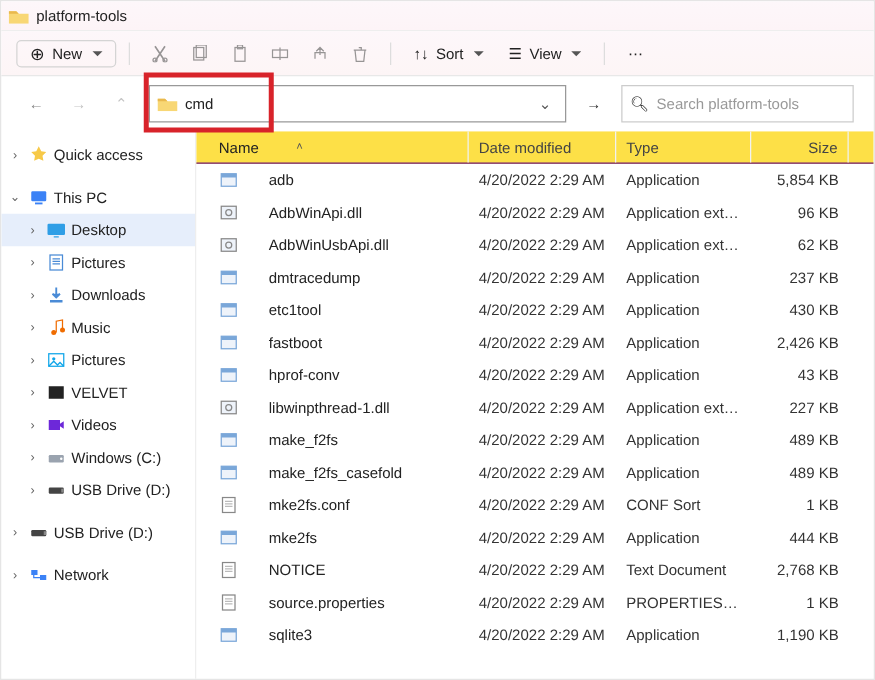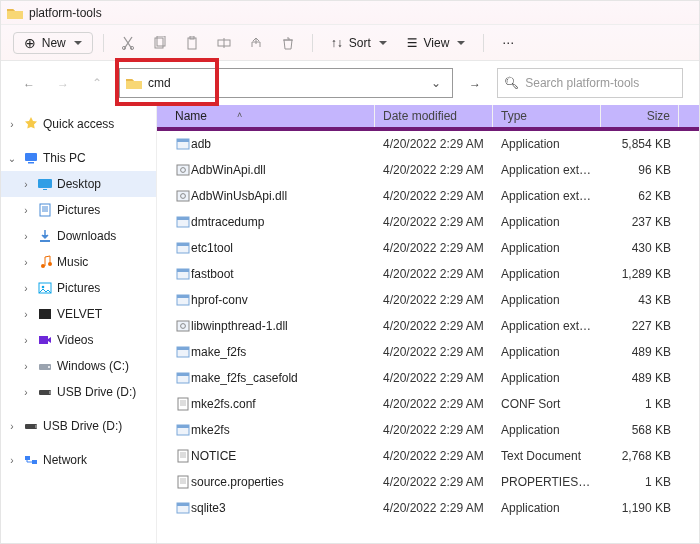--- a/index.html
+++ b/index.html
@@ -24,30 +24,30 @@
 .searchbox input{border:none;outline:none;flex:1;color:#737373;background:transparent}
 .searchbox input::placeholder{color:#999}
 .content{display:flex;height:calc(544px - 24px - 36px - 44px)}
 .sidebar{width:156px;border-right:1px solid #eee;padding:6px 0;overflow:hidden}
 .side-item{display:flex;align-items:center;height:26px;padding:0 4px;gap:4px;cursor:pointer}
 .side-item.sel{background:#e6eefb}
 .exp{width:14px;display:inline-flex;justify-content:center;color:#666;font-size:10px}
 .side-label{white-space:nowrap;overflow:hidden;text-overflow:ellipsis}
 .icon16{width:16px;height:16px;flex:0 0 16px;display:inline-flex;align-items:center;justify-content:center}
 .main{flex:1;overflow:auto}
-.colhead{display:flex;height:26px;align-items:center;border-bottom:4px solid #701a75;color:#444;position:sticky;top:0;background:#c4b5fd}
+.colhead{display:flex;height:26px;align-items:center;border-bottom:1px solid #701a75;color:#444;position:sticky;top:0;background:#fde047}
 .colhead>div{padding:0 8px;border-right:1px solid #f1f1f1;height:100%;display:flex;align-items:center;font-size:12px;color:#444}
 .c-name{width:218px;padding-left:18px!important;gap:30px}
 .c-date{width:118px}
 .c-type{width:108px}
 .c-size{width:78px;justify-content:flex-end}
 .sortasc{font-size:9px;color:#555;position:relative;top:-1px}
 .row{display:flex;height:26px;align-items:center}
 .row>div{padding:0 8px;white-space:nowrap;overflow:hidden;text-overflow:ellipsis;font-size:12px;color:#333}
-.row .c-name{display:flex;align-items:center;gap:0;padding-left:18px}
+.row .c-name{display:flex;align-items:center;gap:24px;padding-left:18px}
 .row .c-size{text-align:left;justify-content:flex-end;display:flex}
 svg{display:block}
 .star{fill:#f7c948}
 .pc{fill:#3b82f6}
 .desktop{fill:#2f9ee6}
 .folderfill{fill:#f8d775}
 .drive{fill:#9aa3af}
 .usb{fill:#444}
 .net{fill:#3b82f6}
 .music{fill:#ef6c00}
@@ -374,21 +374,21 @@
             <span class="icon16">
               <svg width="14" height="14" viewBox="0 0 14 14">
                 <rect x="1" y="2" width="12" height="10" class="appico"></rect>
                 <rect x="1" y="2" width="12" height="3" fill="#7aa7d9"></rect>
               </svg>
             </span>
             <span>fastboot</span>
           </div>
           <div class="c-date">4/20/2022 2:29 AM</div>
           <div class="c-type">Application</div>
-          <div class="c-size">1,289 KB</div>
+          <div class="c-size">2,426 KB</div>
         </div>
         <div class="row">
           <div class="c-name">
             <span class="icon16">
               <svg width="14" height="14" viewBox="0 0 14 14">
                 <rect x="1" y="2" width="12" height="10" class="appico"></rect>
                 <rect x="1" y="2" width="12" height="3" fill="#7aa7d9"></rect>
               </svg>
             </span>
             <span>hprof-conv</span>
@@ -458,21 +458,21 @@
             <span class="icon16">
               <svg width="14" height="14" viewBox="0 0 14 14">
                 <rect x="1" y="2" width="12" height="10" class="appico"></rect>
                 <rect x="1" y="2" width="12" height="3" fill="#7aa7d9"></rect>
               </svg>
             </span>
             <span>mke2fs</span>
           </div>
           <div class="c-date">4/20/2022 2:29 AM</div>
           <div class="c-type">Application</div>
-          <div class="c-size">568 KB</div>
+          <div class="c-size">444 KB</div>
         </div>
         <div class="row">
           <div class="c-name">
             <span class="icon16">
               <svg width="14" height="14" viewBox="0 0 14 14">
                 <rect x="2" y="1" width="10" height="12" class="docico"></rect>
                 <path d="M4 4h6M4 6h6M4 8h6" stroke="#bbb"></path>
               </svg>
             </span>
             <span>NOTICE</span>

